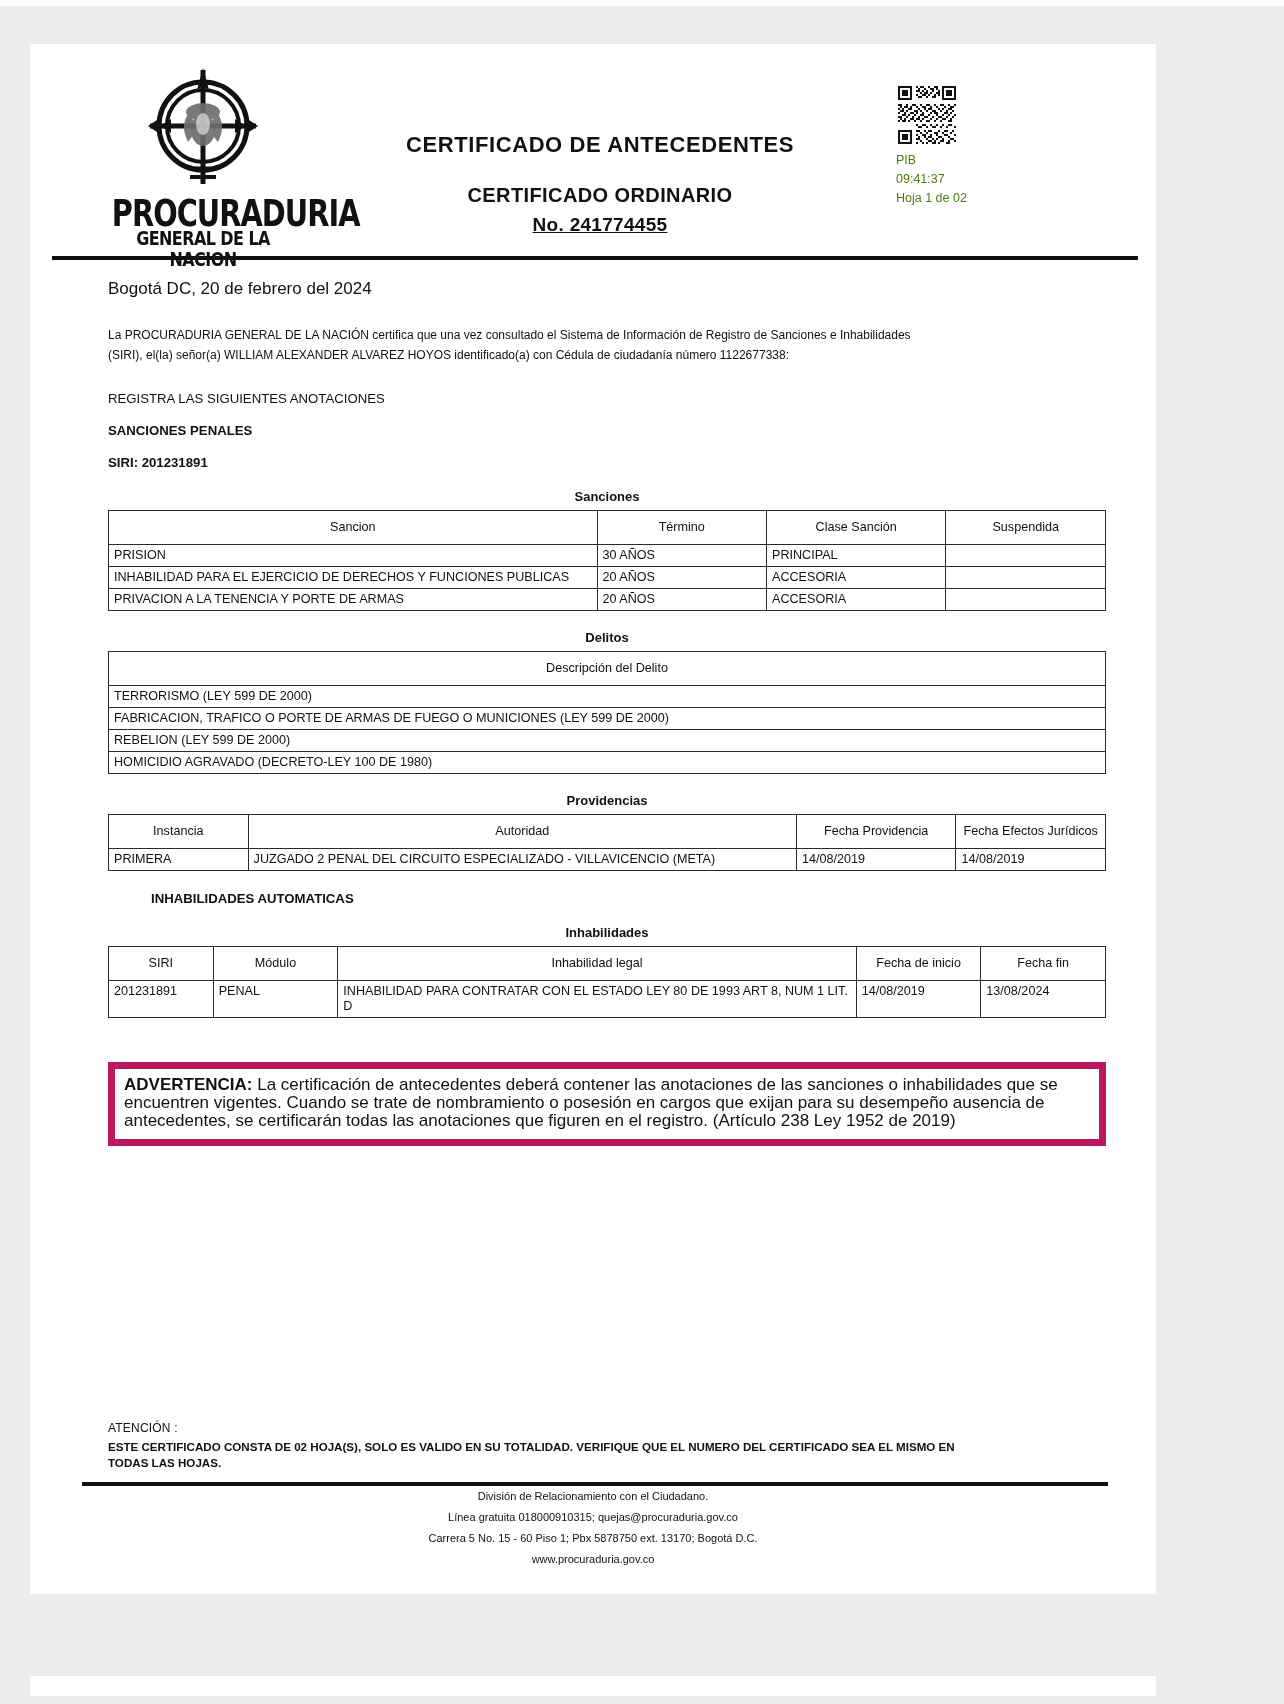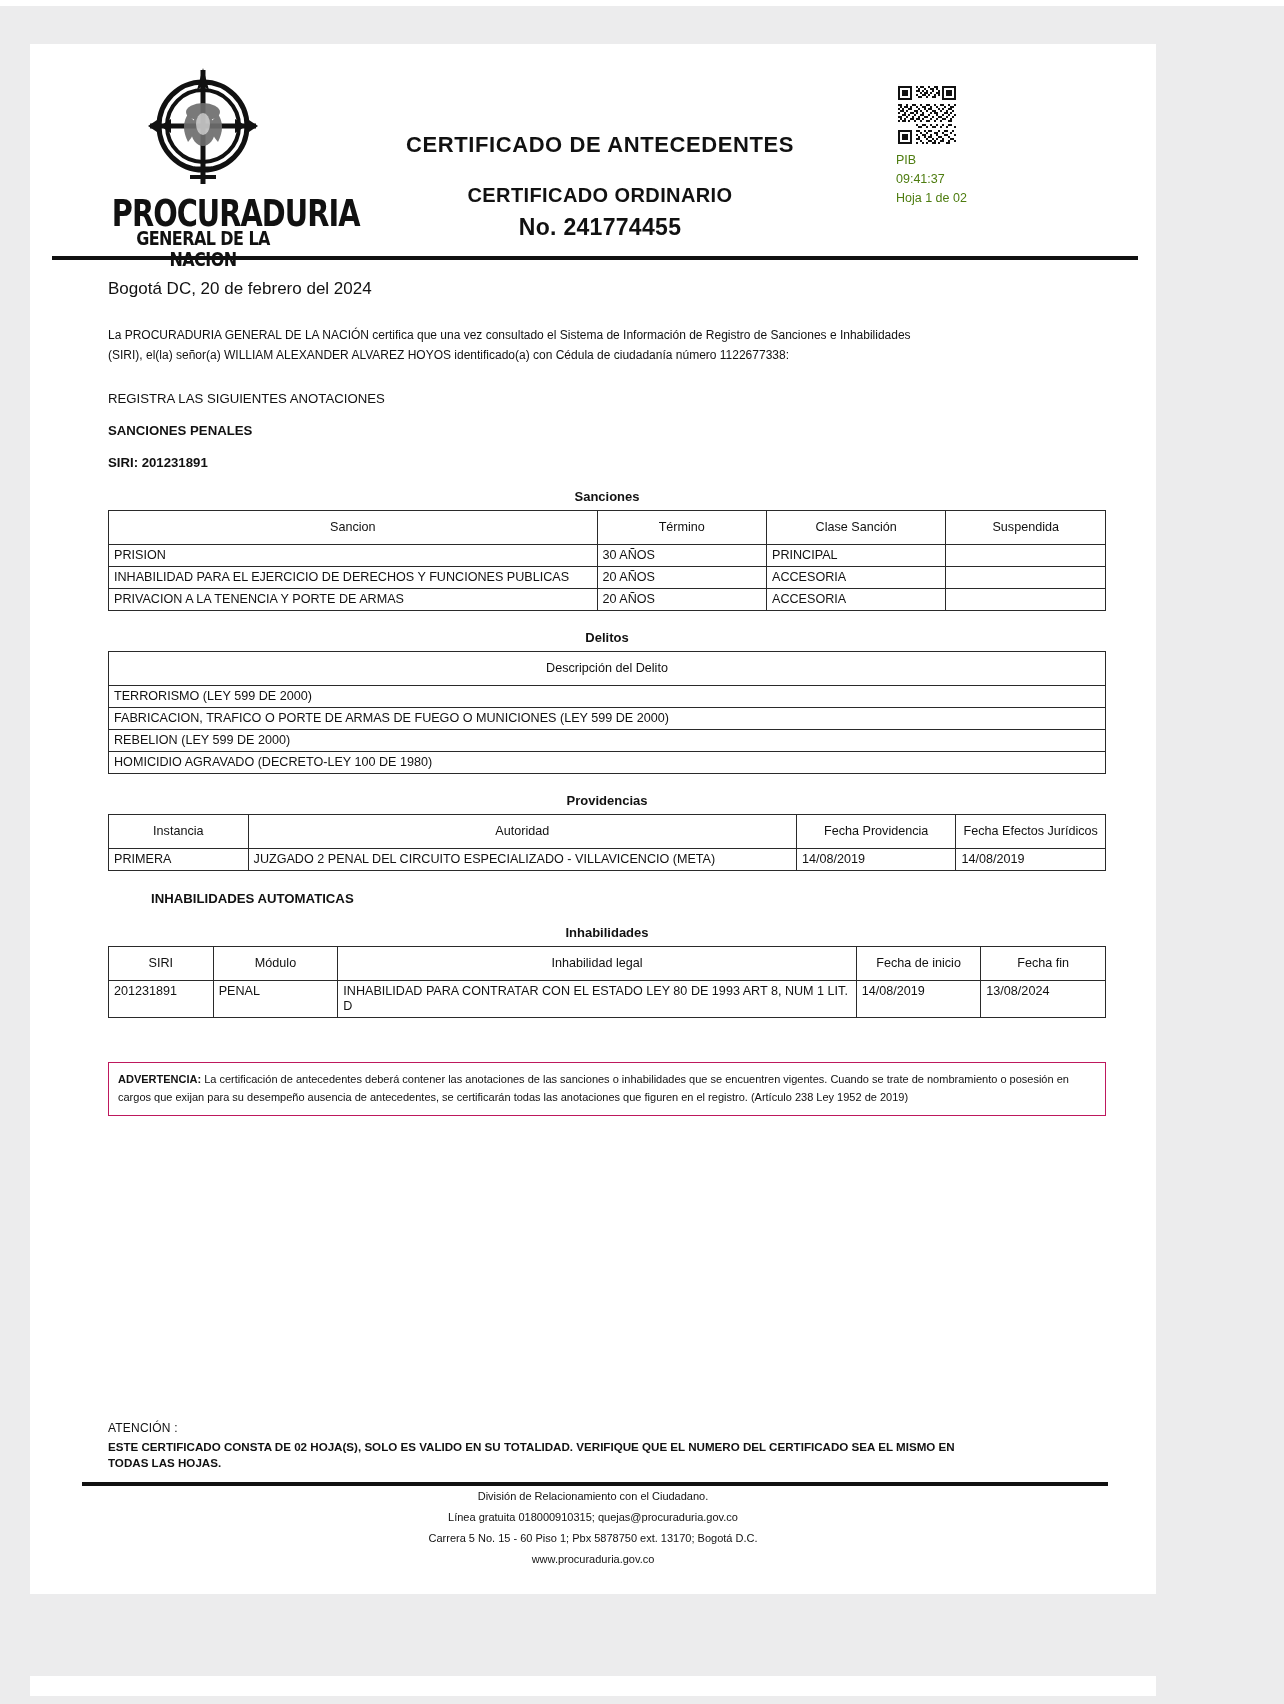--- a/index.html
+++ b/index.html
@@ -40,21 +40,21 @@
   }
   .logo-word2 {
     font-family:"DejaVu Sans", sans-serif;
     font-weight:bold; font-size:16.5px; letter-spacing:-0.6px;
     transform: scaleY(1.2) scaleX(0.97);
     margin-top:5px; line-height:1; color:#111;
   }
   .titles { position:absolute; left:300px; top:88px; width:540px; text-align:center; }
   .t1 { font-size:22px; font-weight:bold; letter-spacing:0.6px; }
   .t2 { font-size:20px; font-weight:bold; letter-spacing:0.4px; margin-top:26px; }
-  .t3 { font-size:23px; font-weight:bold; letter-spacing:0.3px; margin-top:7px; }
+  .t3 { font-size:19px; font-weight:bold; letter-spacing:0.3px; margin-top:7px;text-decoration:underline; }
 
   .qrbox { position:absolute; left:860px; top:40px; width:170px; }
   .qr { width:62px; height:62px; margin-left:6px; }
   .qr-meta { font-size:12.5px; line-height:19px; margin-top:5px; margin-left:6px; color:#4d7c0f; }
 
   .rule {
     position:absolute; left:22px; right:18px; top:212px;
     border-top:4px solid #111;
   }
 
@@ -78,23 +78,23 @@
     vertical-align:top;
     line-height:15px;
   }
   table.doc th { font-weight:normal; text-align:center; padding:9px 5px; }
   table.doc tr.hrow th { height:34px;margin-left:35px; }
 
   .sec-head { font-size:13.2px; font-weight:bold; margin-top:20px;padding-left:43px; }
 
   .adv {
     margin-top:44px;
-    border:1px solid #be185d;
+    border:7px solid #be185d;
     padding:7px 9px 9px 9px;
-    font-size:11px;
+    font-size:17px;
     line-height:18px;
   }
   .adv b { font-weight:bold; }
 
   
   .attn { position:absolute; left:78px; right:50px; bottom:123px; }
   .attn-t1 { font-size:12px; font-weight:normal; letter-spacing:0.2px; }
   .attn-t2 { font-size:11.6px; font-weight:bold; line-height:16px; margin-top:4px; }
   .foot-rule { position:absolute; left:52px; right:48px; bottom:108px; border-top:4px solid #111; }
   .foot { position:absolute; left:0; right:0; bottom:24px; text-align:center; font-size:11px; line-height:21px; }

